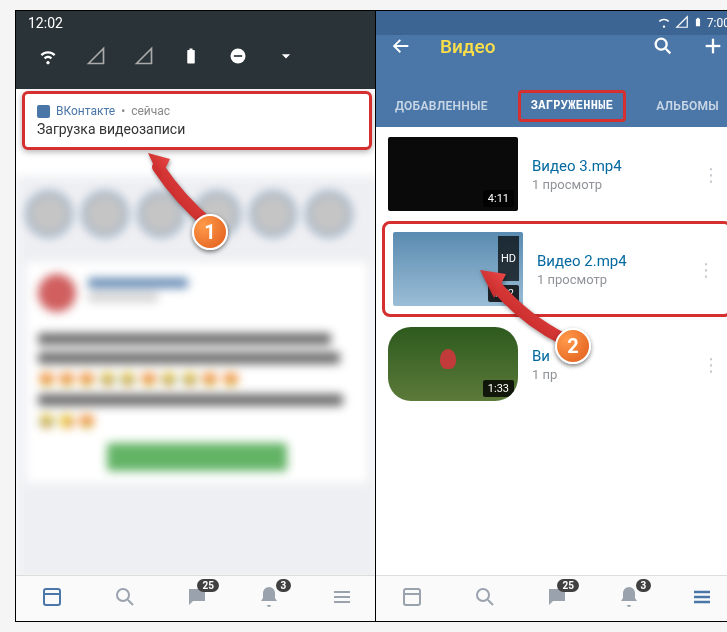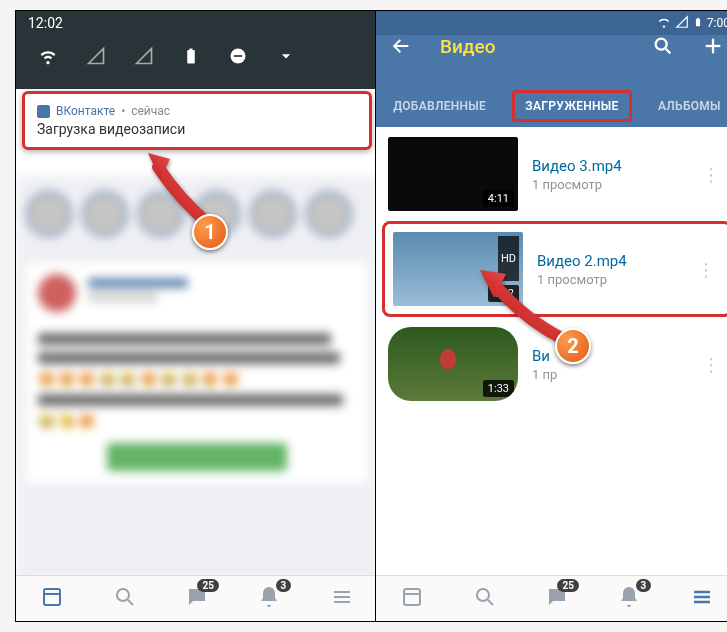--- a/index.html
+++ b/index.html
@@ -100,21 +100,21 @@
   .appbar-title { font-size:19px; font-weight:500; flex:1; }
   .appbar svg { width:22px; height:22px; }
   
   .tabs {
     height:42px; background:#4a76a8;
     display:flex; align-items:center; justify-content:space-around;
     color:rgba(255,255,255,0.7); font-size:12px; font-weight:600;
   }
   .tab { padding:0 8px; position:relative; letter-spacing:0.3px; }
   .tab.active { color:#fff; }
-  .tab.highlighted { border:3px solid #d62f2f; border-radius:4px; padding:6px 10px; }
+  .tab.highlighted { border:3px solid #d62f2f; border-radius:4px; padding:6px 10px;font-family:Liberation Mono, monospace; }
   
   .video-list { background:#fff; }
   .video-row {
     display:flex; align-items:center; padding:10px 12px; gap:14px;
     position:relative;
   }
   .video-row.highlighted { border:3px solid #d62f2f; border-radius:8px; margin:0 6px; padding:8px 8px; }
   .thumb { width:130px; height:74px; background:#333; position:relative; border-radius:2px; overflow:hidden; flex-shrink:0;}
   .thumb .dur {
     position:absolute; right:4px; bottom:4px;

